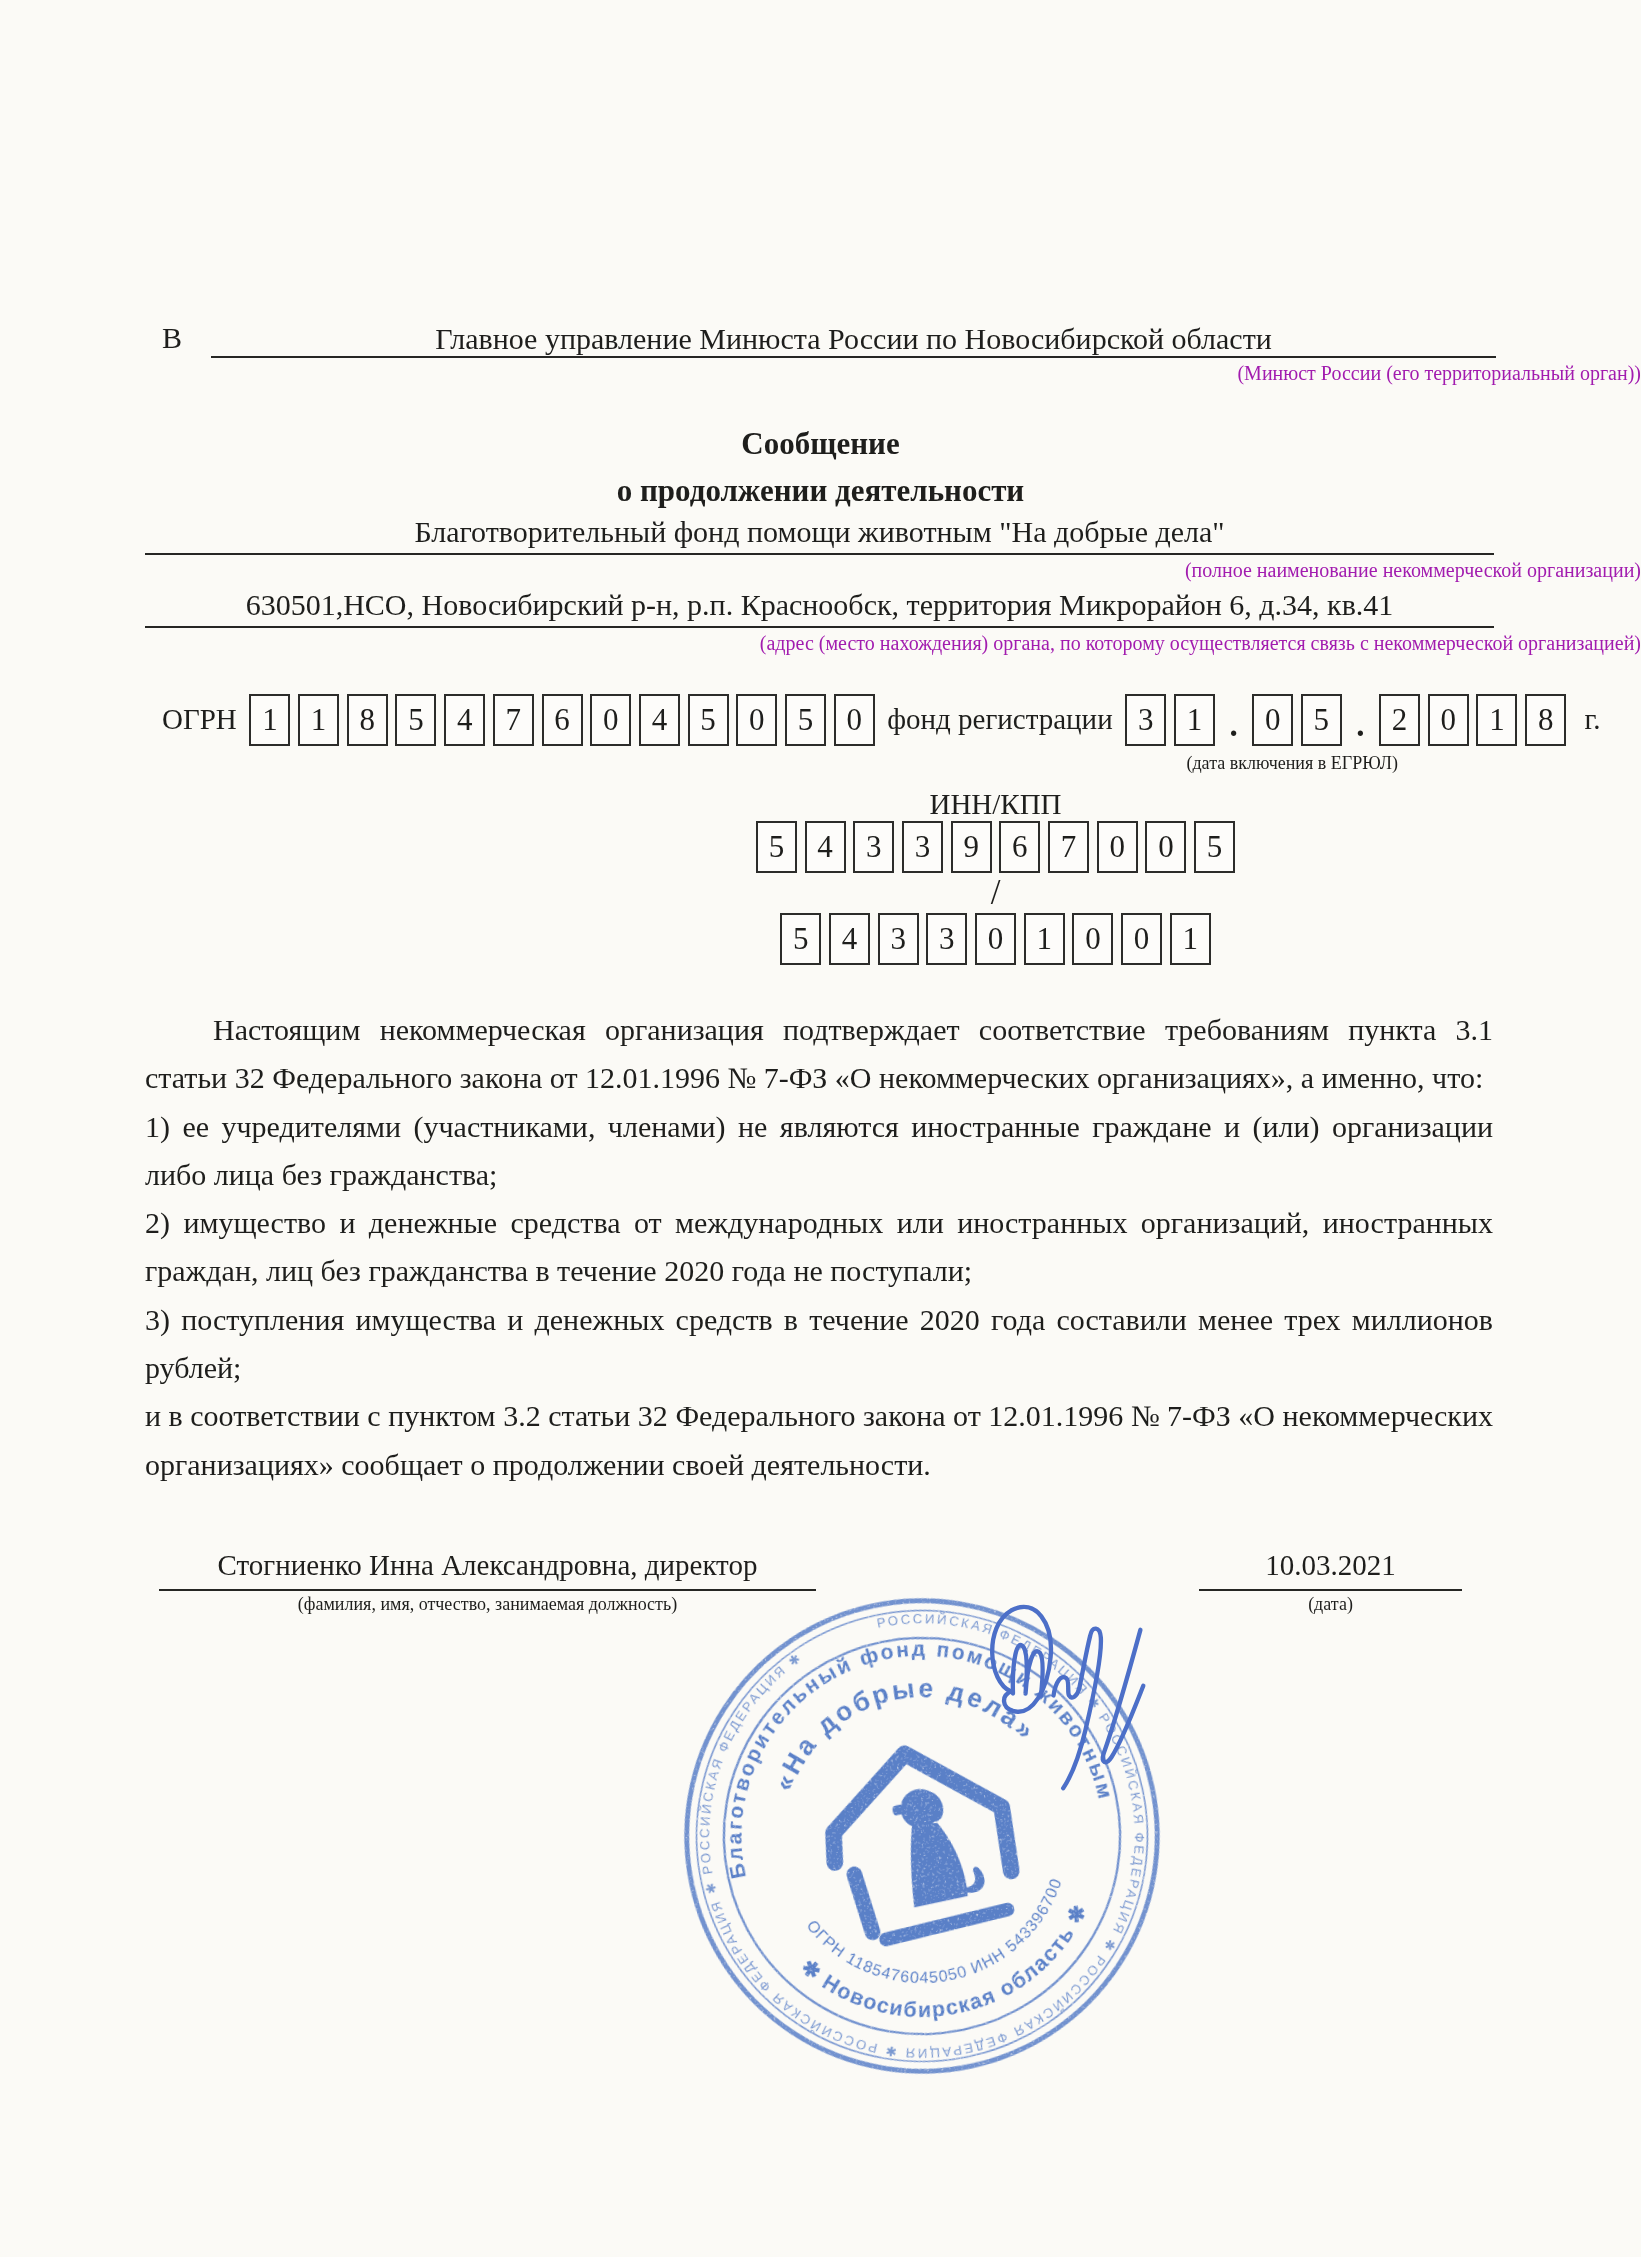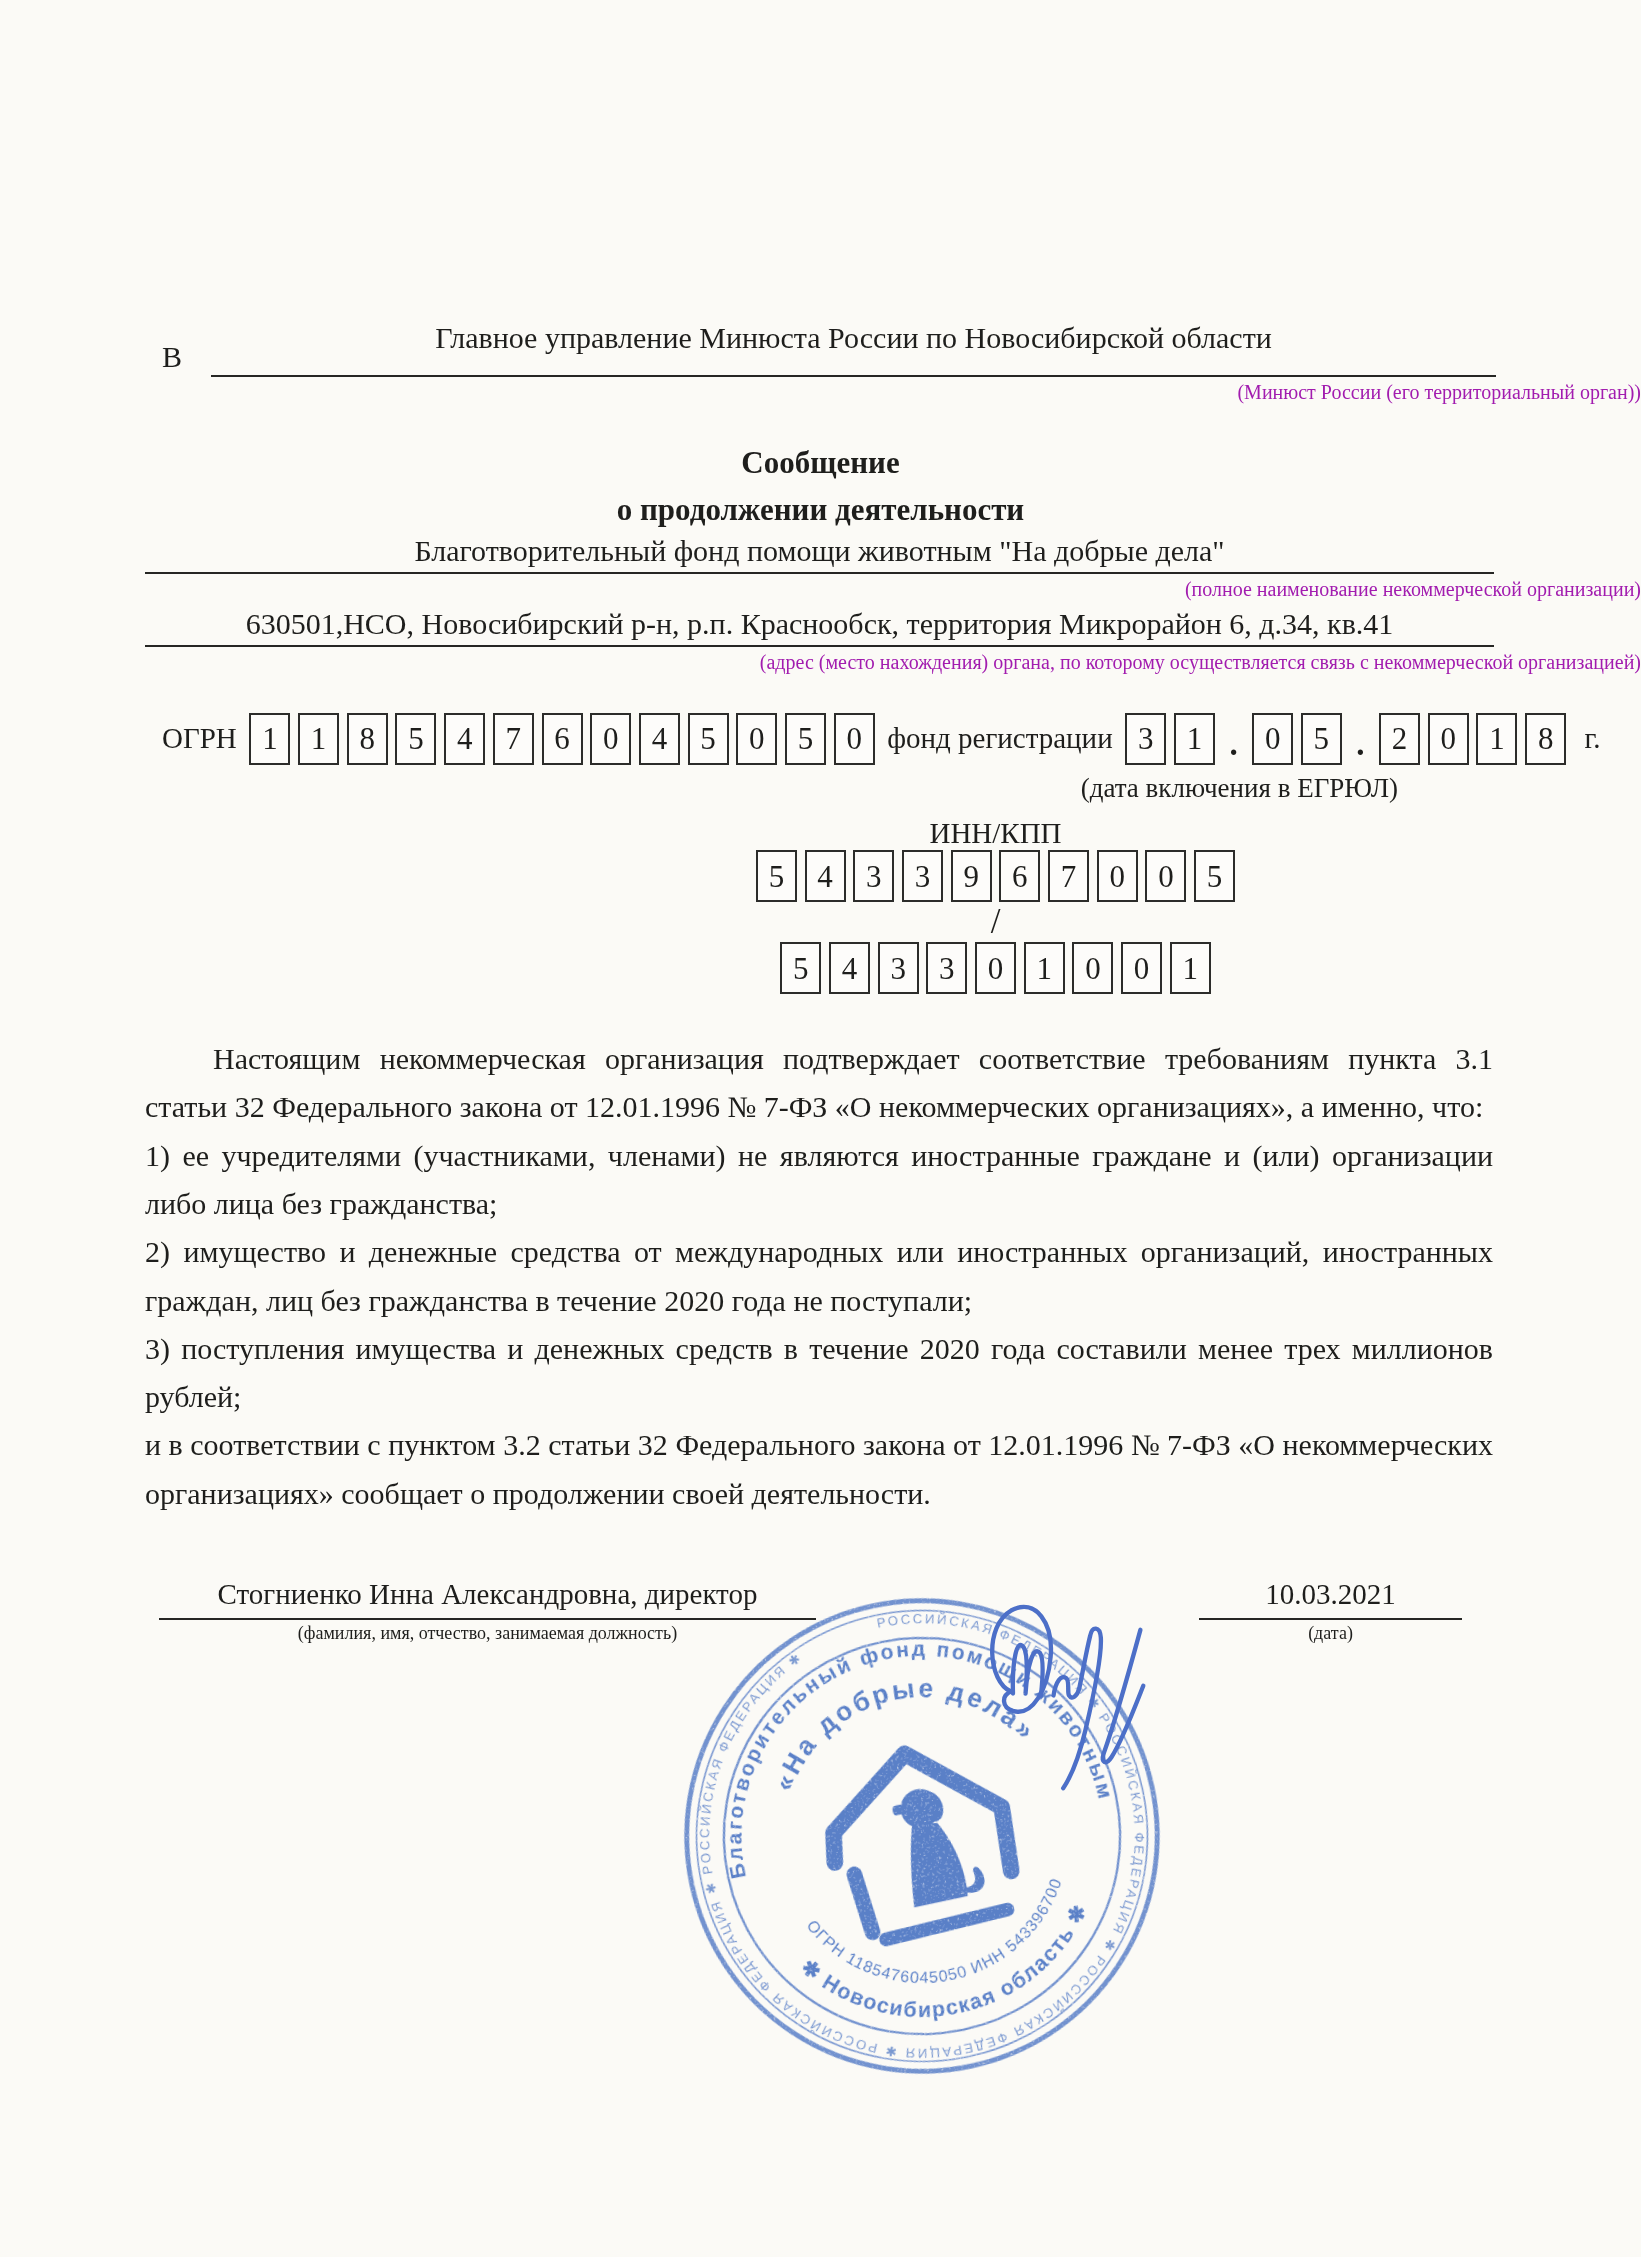--- a/index.html
+++ b/index.html
@@ -8,21 +8,21 @@
     background:#fbfaf6;
     font-family:"Liberation Serif","DejaVu Serif",serif;
     color:#1e1e1c;
     overflow:hidden;
   }
   .page{position:relative;width:1641px;height:2257px;}
 
   
   .to-row{display:flex;align-items:flex-end;margin:321px 145px 0 162px;font-size:30px;}
   .to-prefix{margin-right:29px;padding-bottom:2.9px;}
-  .to-line{flex:1;border-bottom:2.9px solid #262624;text-align:center;padding-bottom:20px;}
+  .to-line{flex:1;border-bottom:2.9px solid #262624;text-align:center;padding-bottom:0;}
   .caption{font-size:20px;text-align:right;margin-top:3.9px;color:#a21caf;}
 
   
   .doc-title{font-size:31px;font-weight:bold;text-align:center;}
   .doc-title.first{margin-top:41px;}
   .doc-title.second{margin-top:11.6px;}
 
   
   .field-line{margin:6px 147px 0 145px;border-bottom:2.9px solid #262624;
               text-align:center;font-size:30px;padding-bottom:3.9px;}
@@ -32,21 +32,21 @@
   .code-row{display:flex;align-items:center;margin-top:39px;margin-left:162px;font-size:29px;}
   .code-row.inn{margin-left:350px;margin-top:13.5px;flex-direction:column;}
   .cells{display:flex;gap:7.7px;margin:0 12.6px;}
   .cell{width:37px;height:48px;border:2.9px solid #2c2c2a;background:#fdfcfa;
         display:flex;align-items:center;justify-content:center;
         font-size:31px;line-height:1;}
   .dot{font-size:33px;font-weight:bold;align-self:flex-end;padding-bottom:1.9px;margin:0 1.9px;}
   .row-label{white-space:nowrap;}
   .suffix{margin-left:5.8px;}
   .slash{font-size:35px;margin:0 5.8px;}
-  .egrul-caption{font-size:27px;text-align:right;padding-right:243px;margin-top:7.7px;}
+  .egrul-caption{font-size:18px;text-align:right;padding-right:243px;margin-top:7.7px;}
 
   
   .body{margin:41px 148px 0 145px;font-size:30px;line-height:1.61;text-align:justify;}
   .body p{margin:0;}
   .body p.indent{text-indent:68px;}
 
   
   .sign-row{display:flex;justify-content:space-between;margin:60px 179px 0 159px;}
   .sign-block{text-align:center;}
   .sign-block.left{width:657px;}

